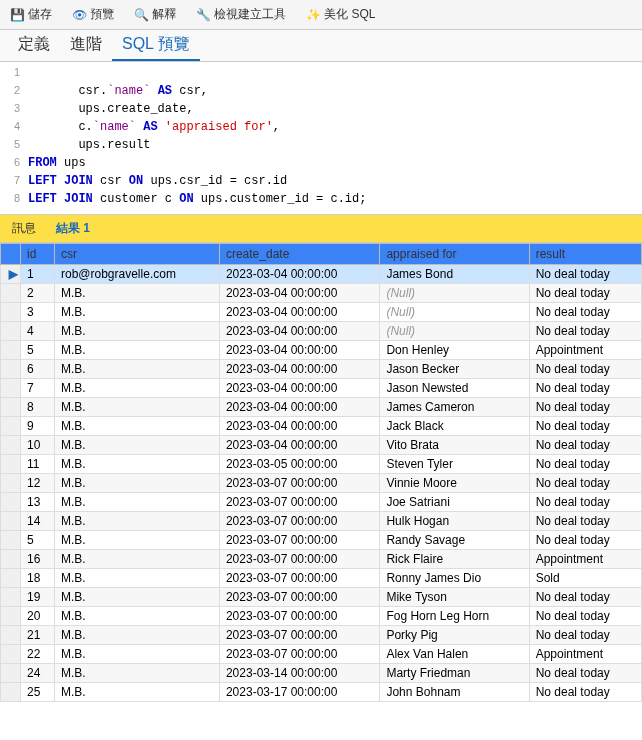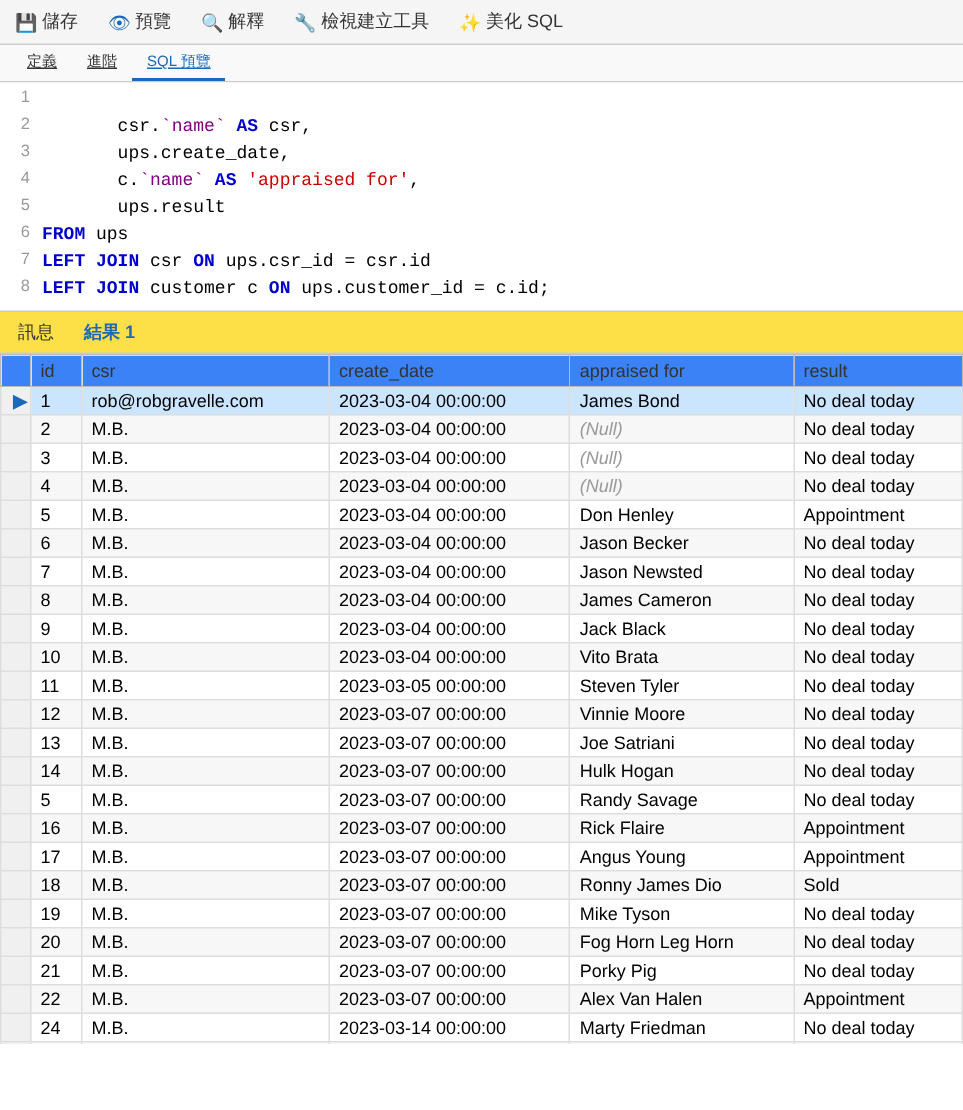--- a/index.html
+++ b/index.html
@@ -35,24 +35,23 @@
     .subtabs {
       display: flex;
       align-items: center;
       border-bottom: 1px solid #ccc;
       background: #f9f9f9;
       padding: 0 8px;
     }
     .subtab {
       padding: 4px 10px;
       cursor: pointer;
-      font-size: 10px;
+      font-size: 16px;
       color: #333;
       border-bottom: 2px solid transparent;
-      text-decoration: underline;
     }
     .subtab.active {
       color: #1a6abb;
       border-bottom: 2px solid #1a6abb;
     }
 
     
     .sql-editor {
       background: #fff;
       padding: 4px 0;
@@ -375,28 +374,20 @@
         <tr>
           <td class="arrow-col"></td>
           <td>16</td>
           <td>M.B.</td>
           <td>2023-03-07 00:00:00</td>
           <td>Rick Flaire</td>
           <td>Appointment</td>
         </tr>
         <tr>
           <td class="arrow-col"></td>
-          <td>17</td>
-          <td>M.B.</td>
-          <td>2023-03-07 00:00:00</td>
-          <td>Angus Young</td>
-          <td>Appointment</td>
-        </tr>
-        <tr>
-          <td class="arrow-col"></td>
           <td>18</td>
           <td>M.B.</td>
           <td>2023-03-07 00:00:00</td>
           <td>Ronny James Dio</td>
           <td>Sold</td>
         </tr>
         <tr>
           <td class="arrow-col"></td>
           <td>19</td>
           <td>M.B.</td>

